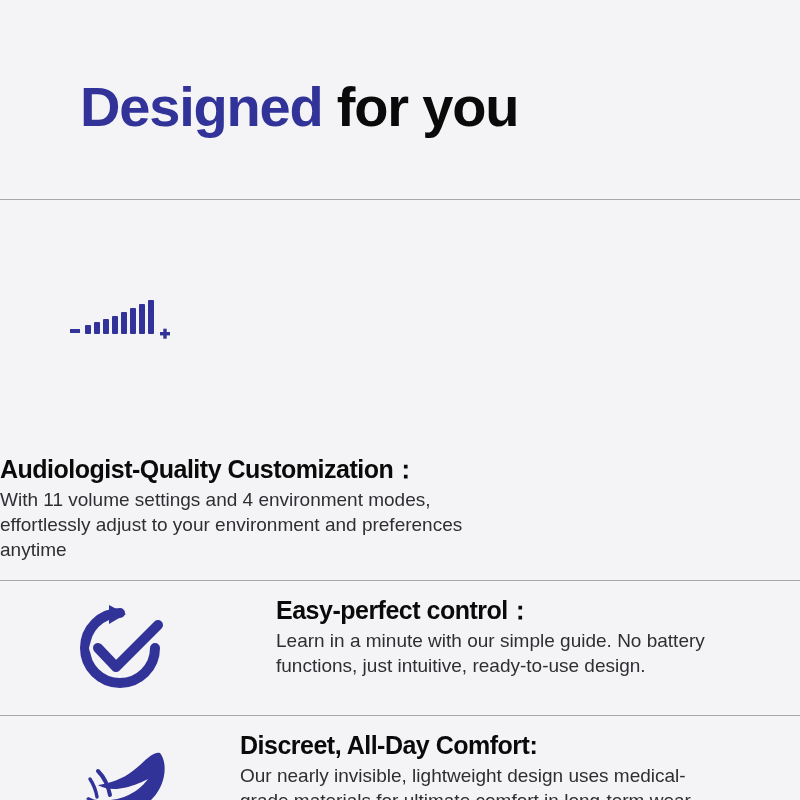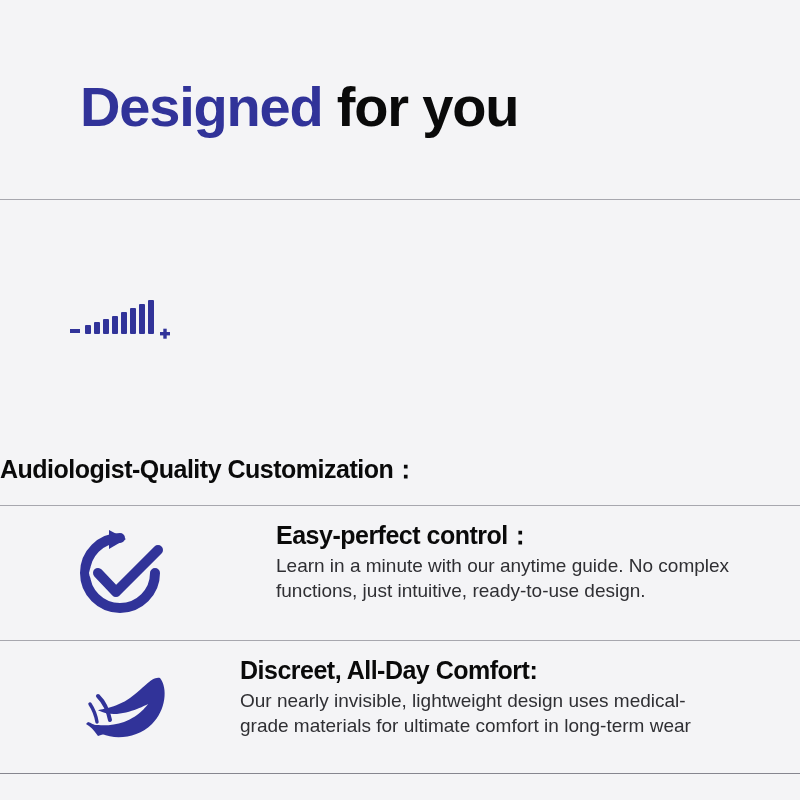--- a/index.html
+++ b/index.html
@@ -116,35 +116,36 @@
           <rect x="53" y="16" width="6" height="22" rx="1" fill="#313399"></rect>
           <rect x="62" y="12" width="6" height="26" rx="1" fill="#313399"></rect>
           <rect x="71" y="8" width="6" height="30" rx="1" fill="#313399"></rect>
           <rect x="80" y="4" width="6" height="34" rx="1" fill="#313399"></rect>
           <rect x="92" y="36" width="10" height="3.4" fill="#313399"></rect>
           <rect x="95.3" y="32.7" width="3.4" height="10" fill="#313399"></rect>
         </svg>
       </div>
       <div class="text-cell">
         <div class="feature-title">Audiologist-Quality Customization：</div>
+        <div class="feature-desc">With 11 volume settings and 4 environment modes, effortlessly adjust to your environment and preferences anytime</div>
       </div>
     </div>
 
     <div class="feature-row row-3">
       <div class="icon-cell">
         <svg width="96" height="96" viewBox="0 0 96 96">
           <path d="M48 13 A35 35 0 1 0 83 48" fill="none" stroke="#313399" stroke-width="10" stroke-linecap="round"></path>
           <path d="M37 5 L54 14 L37 24 Z" fill="#313399"></path>
           <path d="M26 48 L44 67 L86 25" fill="none" stroke="#f4f4f6" stroke-width="18" stroke-linecap="round" stroke-linejoin="round"></path>
           <path d="M26 48 L44 67 L86 25" fill="none" stroke="#313399" stroke-width="10" stroke-linecap="round" stroke-linejoin="round"></path>
         </svg>
       </div>
       <div class="text-cell">
         <div class="feature-title">Easy-perfect control：</div>
-        <div class="feature-desc">Learn in a minute with our anytime guide. No complex functions, just intuitive, ready-to-use design.</div>
+        <div class="feature-desc">Learn in a minute with our simple guide. No battery functions, just intuitive, ready-to-use design.</div>
       </div>
     </div>
 
     <div class="feature-row row-4">
       <div class="icon-cell">
         <svg width="104" height="74" viewBox="0 0 104 74">
           <path fill="#313399" d="M92 8 C100 18 98 40 84 54 C70 68 48 70 34 64 C26 60 22 54 22 54
                                    C22 54 40 58 56 52 C72 46 80 34 80 34
                                    C80 34 62 44 46 44 C36 44 30 40 30 40
                                    C30 40 48 38 62 28 C76 18 84 6 92 8 Z"></path>

